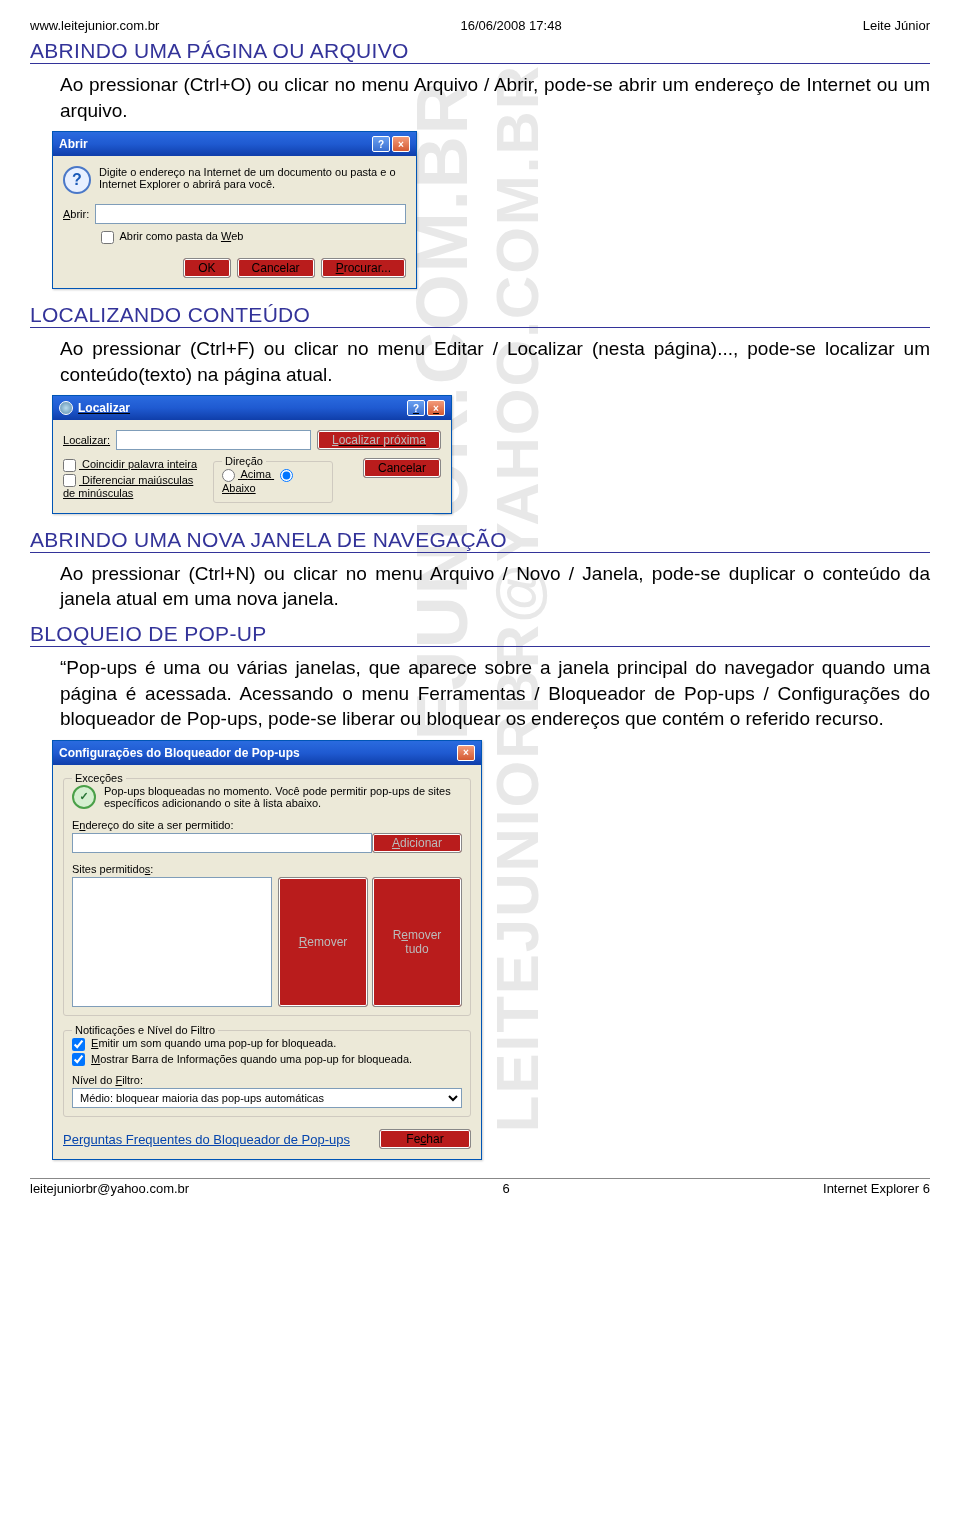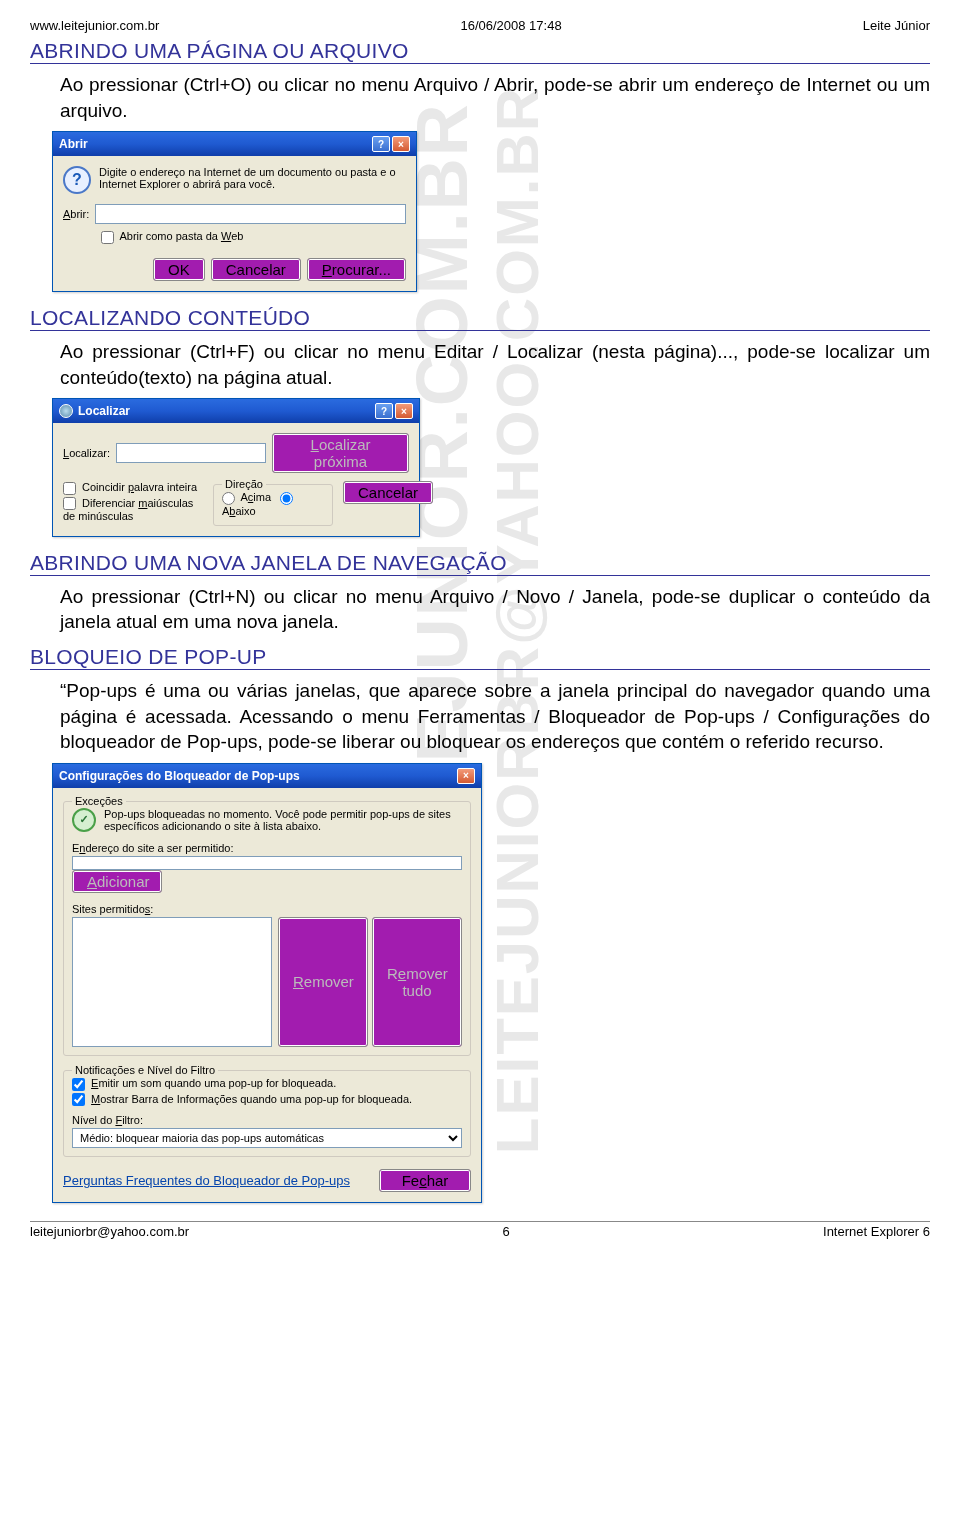--- a/index.html
+++ b/index.html
@@ -81,25 +81,25 @@
     width: 18px; height: 16px;
     background: linear-gradient(#f39b7a,#d45a32);
     border: 1px solid #fff;
     border-radius: 2px;
     display:flex; align-items:center; justify-content:center;
     font-size: 10px; font-weight:bold; color:#fff;
   }
   .xp-tbtn.help { background: linear-gradient(#6aa0f0,#3a6fd0); }
   .xp-body { padding: 10px; }
   .xp-btn {
-    background: #a21caf;
+    background: #b91c1c;
     border: 1px solid #888;
     border-radius: 3px;
     padding: 2px 14px;
-    font-size: 15px;
+    font-size: 12px;
     font-family: Tahoma, Arial, sans-serif;
     box-shadow: inset 0 0 0 1px #fff;
   }
   .xp-btn.disabled { color:#999; }
   .xp-input {
     border: 1px solid #7f9db9;
     background: #fff;
     height: 20px;
     font-size: 11px;
     padding: 0 3px;
@@ -191,21 +191,21 @@
         <button class="xp-btn"><span class="u">P</span>rocurar...</button>
       </div>
     </div>
   </div>
 </div>
 
 <h1 class="section">LOCALIZANDO CONTEÚDO</h1>
 <p class="para">Ao pressionar (Ctrl+F) ou clicar no menu Editar / Localizar (nesta página)..., pode-se localizar um conteúdo(texto) na página atual.</p>
 
 <div class="dialog">
-  <div class="xp-window" style="width:368px;">
+  <div class="xp-window" style="width:400px;text-decoration:underline;">
     <div class="xp-title">
       <span class="left">
         <span style="width:14px;height:14px;border:1px solid #fff;border-radius:50%;display:inline-block;background:radial-gradient(#bde,#58a);"></span>
         <span>Localizar</span>
       </span>
       <span class="btns">
         <span class="xp-tbtn help">?</span>
         <span class="xp-tbtn">×</span>
       </span>
     </div>
@@ -255,21 +255,21 @@
     </div>
     <div class="xp-body">
       <div class="xp-group" style="">
         <span class="xp-group-title">Exceções</span>
         <div style="display:flex;gap:8px;align-items:flex-start;">
           <div style="width:24px;height:24px;border-radius:50%;background:#d5efd0;border:2px solid #4aa048;display:flex;align-items:center;justify-content:center;color:#2a7537;font-weight:bold;">✓</div>
           <div style="flex:1;">Pop-ups bloqueadas no momento. Você pode permitir pop-ups de sites específicos adicionando o site à lista abaixo.</div>
         </div>
         <div style="margin-top:10px;">
           <div class="xp-label">E<span class="u">n</span>dereço do site a ser permitido:</div>
-          <div style="display:flex;gap:0;margin-top:2px;flex-direction:column;">
+          <div style="display:flex;gap:0;margin-top:2px;">
             <input class="xp-input" style="flex: 1 1 0%;">
             <button class="xp-btn disabled" style="width:90px;"><span style="color:#bbb;"><span class="u">A</span>dicionar</span></button>
           </div>
         </div>
         <div style="margin-top:10px;">
           <div class="xp-label">Sites permitido<span class="u">s</span>:</div>
           <div style="display:flex;gap:6px;margin-top:2px;">
             <div class="xp-listbox" style="flex:1;height:130px;"></div>
             <div style="display:flex;flex-direction:row;gap:4px;">
               <button class="xp-btn disabled" style="width:90px;"><span style="color:#bbb;"><span class="u">R</span>emover</span></button>

